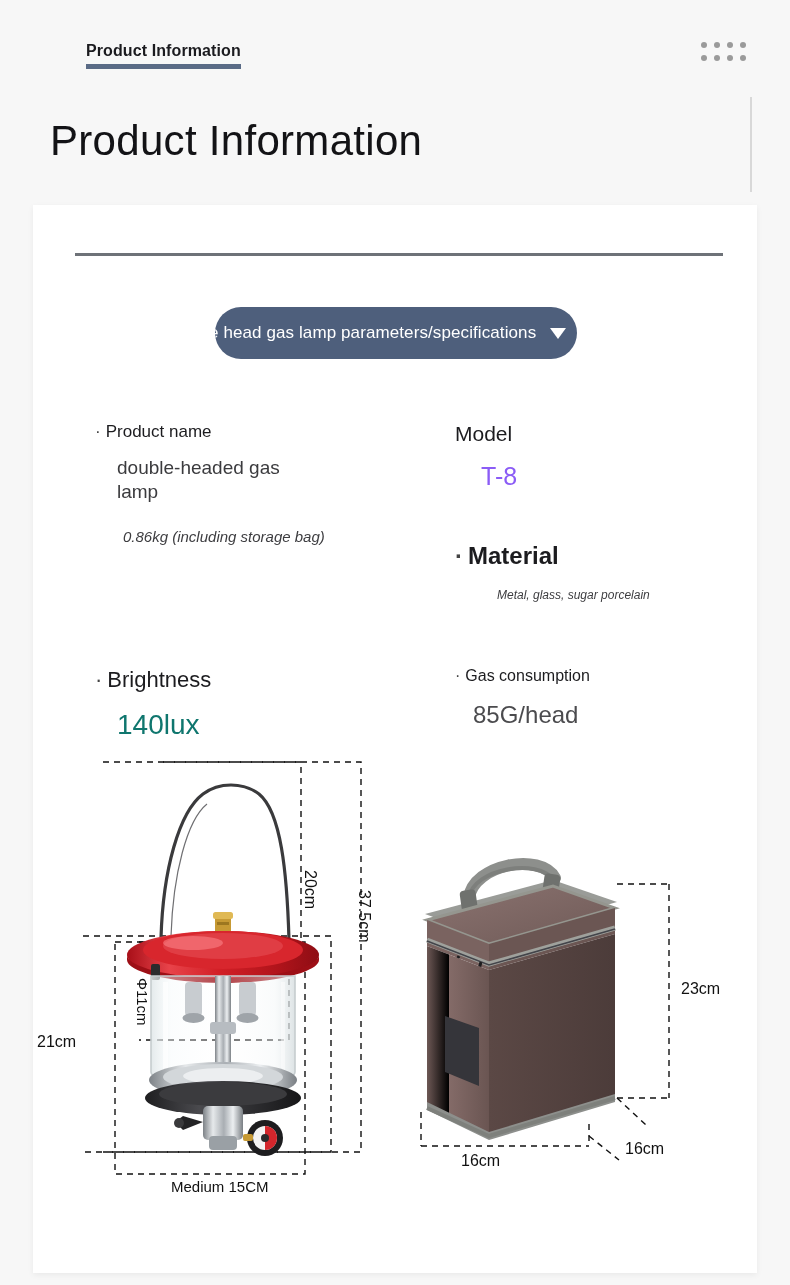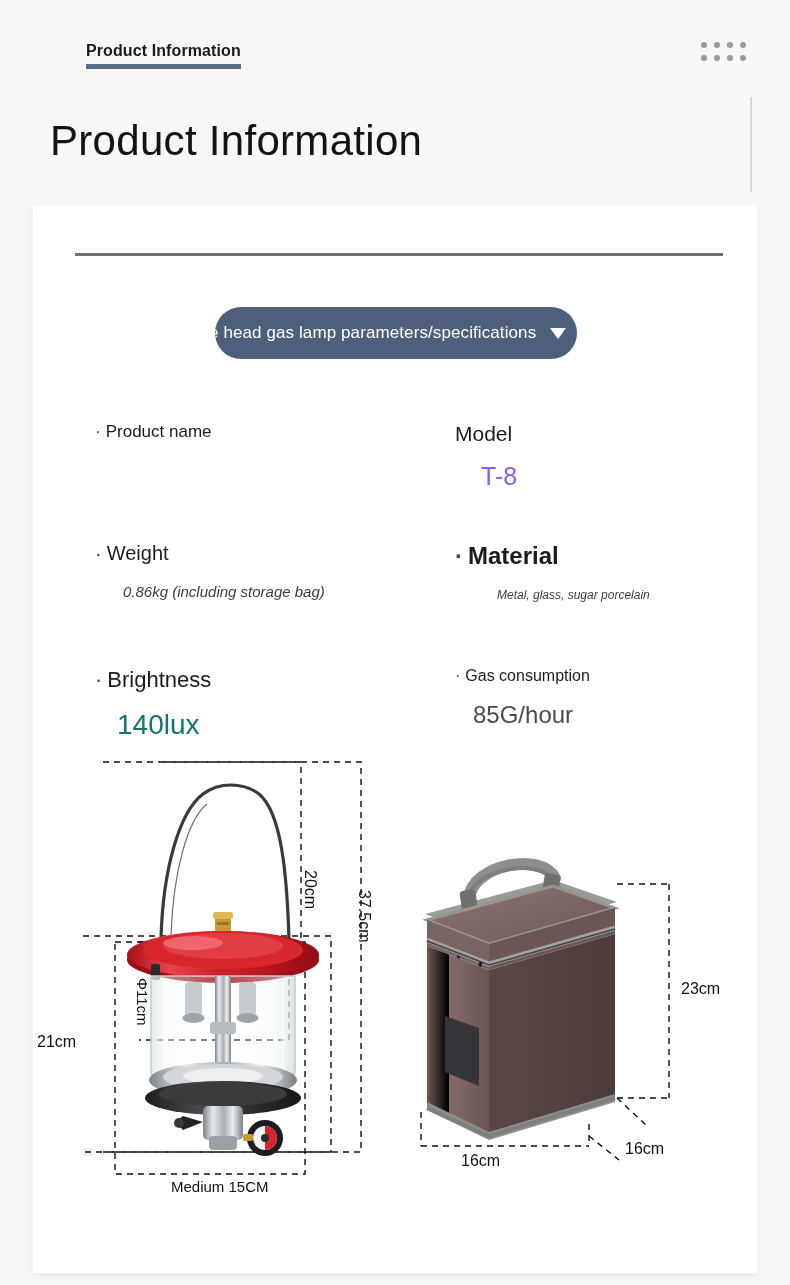--- a/index.html
+++ b/index.html
@@ -220,34 +220,33 @@
     <span class="pill-caret"></span>
   </div>
 
   <div class="specs">
 
     <div class="spec-row r1">
       <div class="spec-cell col-l">
         <div class="spec-label">
           <span class="bullet">·</span><span>Product name</span>
         </div>
+        <div class="spec-value">double-headed gas
+lamp</div>
       </div>
       <div class="spec-cell col-r">
         <div class="spec-label">
           <span>Model</span>
         </div>
         <div class="spec-value">T-8</div>
       </div>
     </div>
 
     <div class="spec-row r2">
       <div class="spec-cell col-l">
-        <div class="spec-label">
-          <span class="bullet">·</span><span>Weight</span>
-        </div>
         <div class="spec-value">0.86kg (including storage bag)</div>
       </div>
       <div class="spec-cell col-r">
         <div class="spec-label">
           <span class="bullet">·</span><span>Material</span>
         </div>
         <div class="spec-value">Metal, glass, sugar porcelain</div>
       </div>
     </div>
 
@@ -255,21 +254,21 @@
       <div class="spec-cell col-l">
         <div class="spec-label">
           <span class="bullet">·</span><span>Brightness</span>
         </div>
         <div class="spec-value">140lux</div>
       </div>
       <div class="spec-cell col-r">
         <div class="spec-label">
           <span class="bullet">·</span><span>Gas consumption</span>
         </div>
-        <div class="spec-value">85G/hour</div>
+        <div class="spec-value">85G/head</div>
       </div>
     </div>
 
   </div>
 
   <div class="diagram-area">
 
     <div class="diagram lamp">
       <svg width="350" height="470" viewBox="0 0 350 470">
         <defs>

